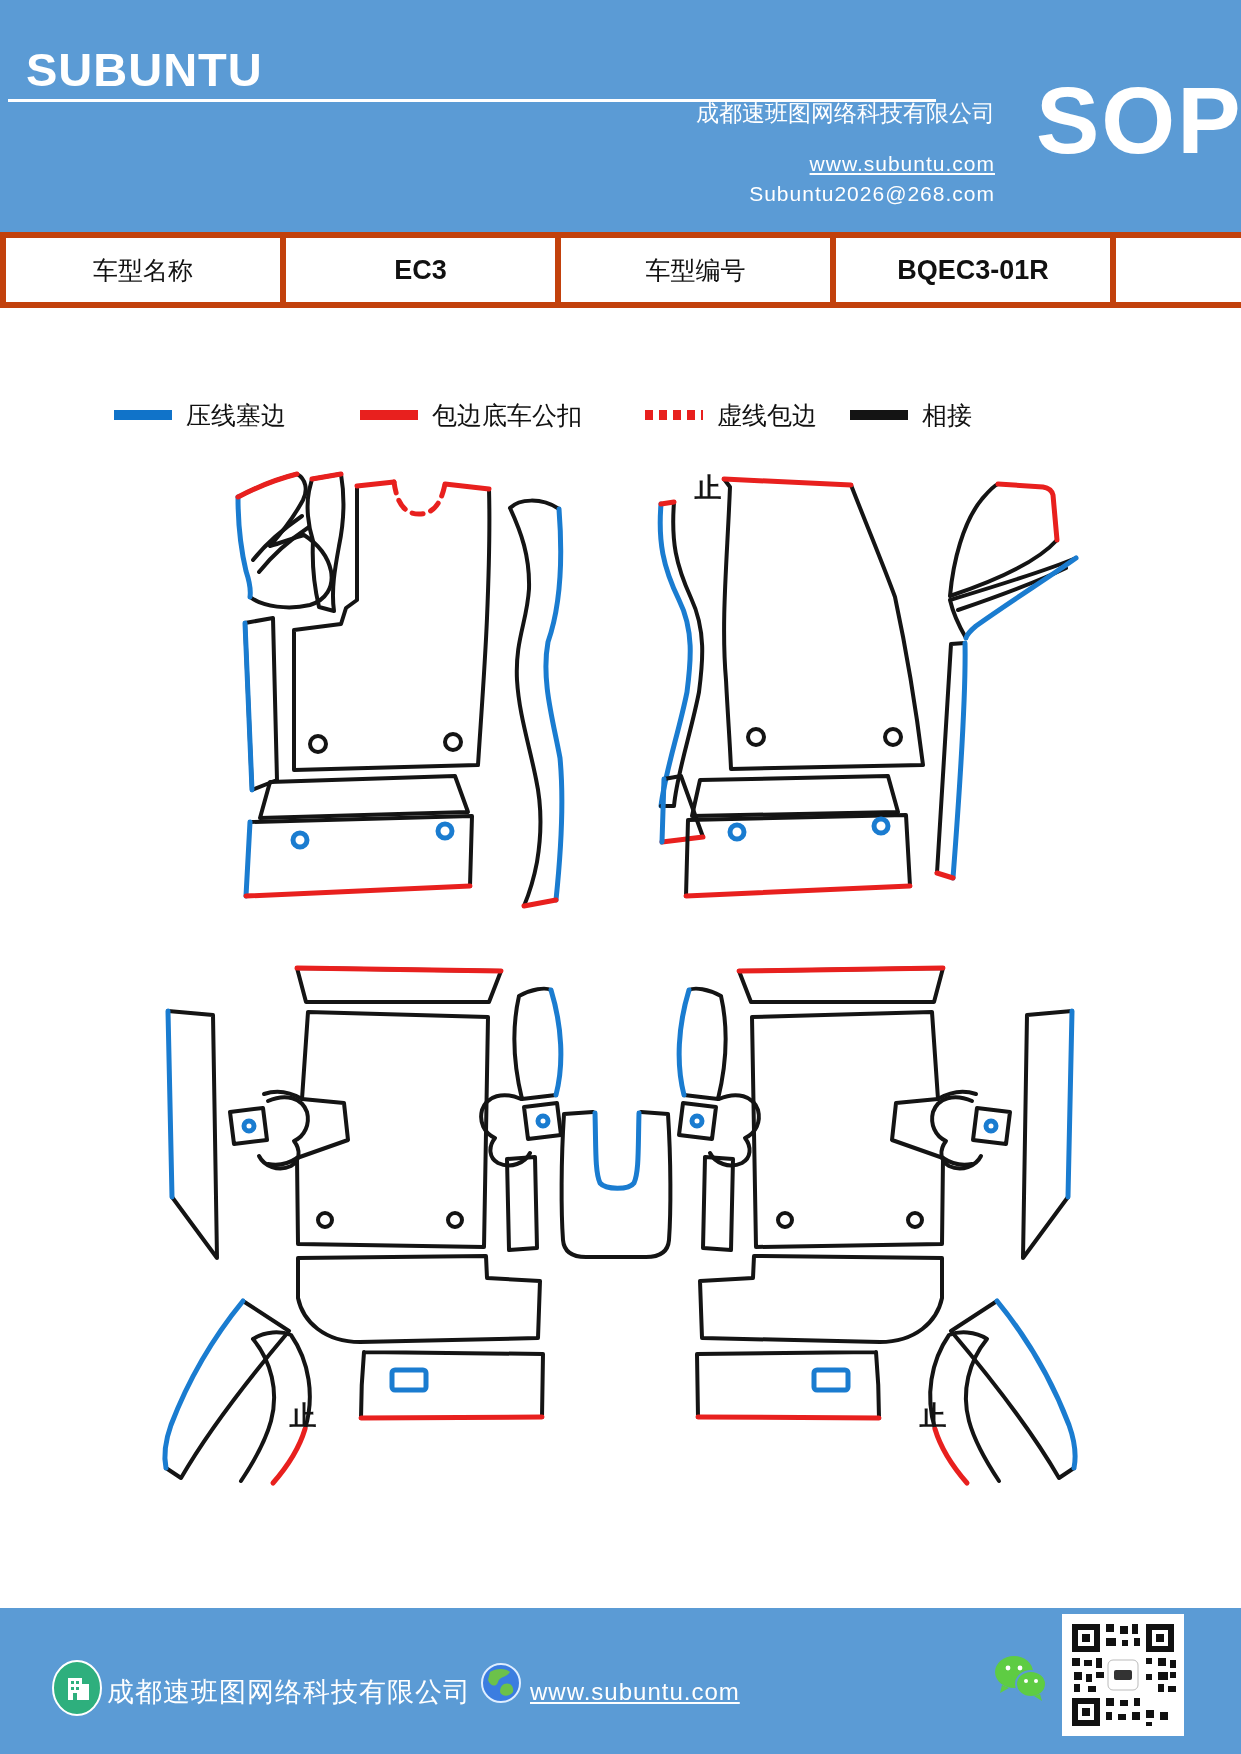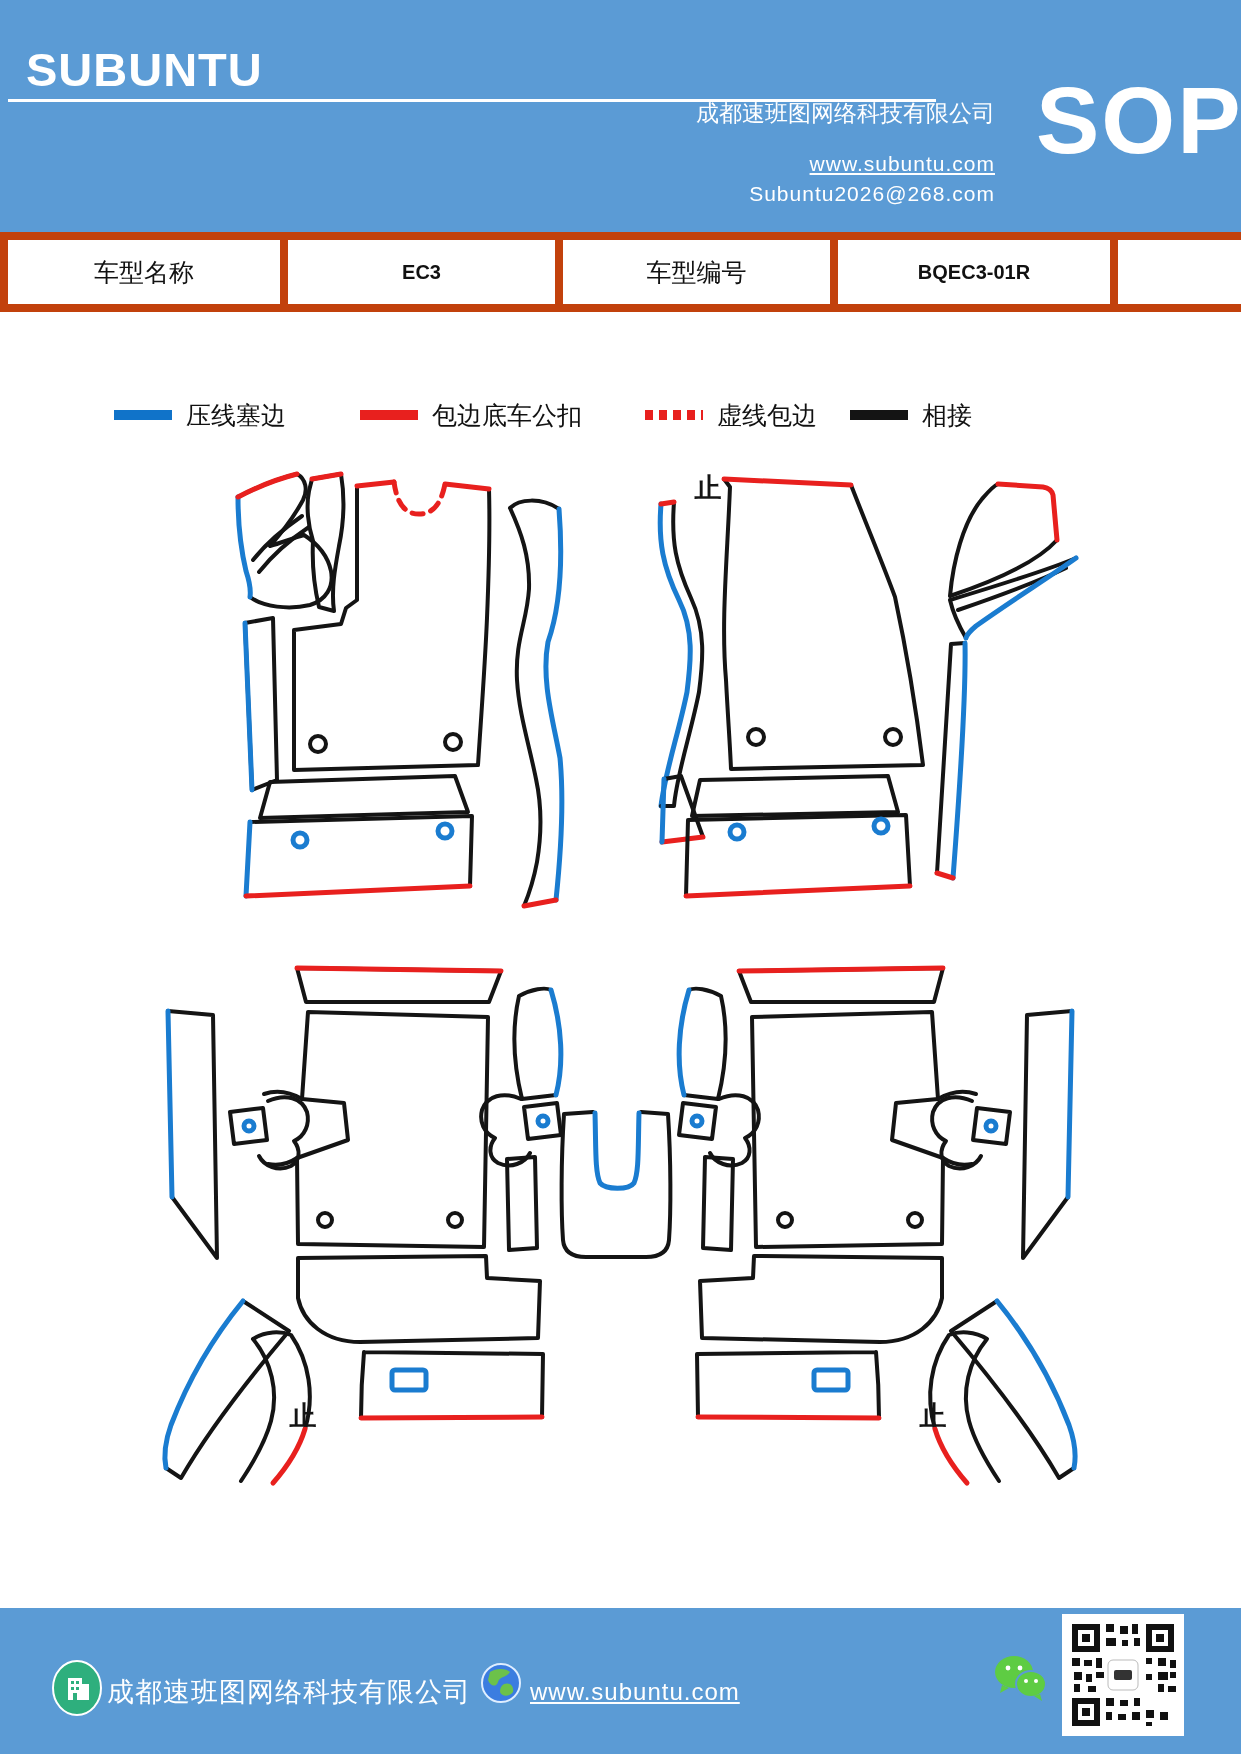--- a/index.html
+++ b/index.html
@@ -12,23 +12,23 @@
   .hdr-rule{position:absolute;left:8px;top:99px;width:928px;height:3px;background:#fff;}
   .doc-title{position:absolute;left:30px;top:150px;font-size:32px;font-weight:600;letter-spacing:2px;}
   .company-line{position:absolute;left:595px;top:98px;width:400px;text-align:right;font-size:23px;}
   .sop{position:absolute;left:1036px;top:66px;font-size:95px;font-weight:700;letter-spacing:2px;}
   .site-link{position:absolute;left:695px;top:152px;width:300px;text-align:right;font-size:21px;
              text-decoration:underline;color:#fff;letter-spacing:1px;}
   .email-line{position:absolute;left:665px;top:182px;width:330px;text-align:right;font-size:21px;letter-spacing:1px;}
 
   
   .info{position:absolute;left:0;top:232px;width:1241px;border-collapse:collapse;table-layout:fixed;}
-  .info td{border:8px solid #c2410c;height:62px;text-align:center;vertical-align:middle;color:#111;}
+  .info td{border:6px solid #c2410c;height:62px;text-align:center;vertical-align:middle;color:#111;}
   .info .lab{font-size:25px;font-weight:400;}
-  .info .val{font-size:20px;font-weight:700;font-family:"Liberation Sans",sans-serif;}
+  .info .val{font-size:27px;font-weight:700;font-family:"Liberation Sans",sans-serif;}
 
   
   .legend{position:absolute;left:0;top:398px;width:1241px;height:34px;}
   .lg-item{position:absolute;top:0;height:34px;display:flex;align-items:center;}
   .lg-swatch{width:58px;height:10px;margin-right:14px;}
   .sw-blue{background:#1073c9;}
   .sw-red{background:#e8201e;}
   .sw-dot{background:repeating-linear-gradient(90deg,#e8201e 0 8px,rgba(0,0,0,0) 8px 14px);}
   .sw-black{background:#141414;}
   .lg-label{font-size:25px;color:#111;}

